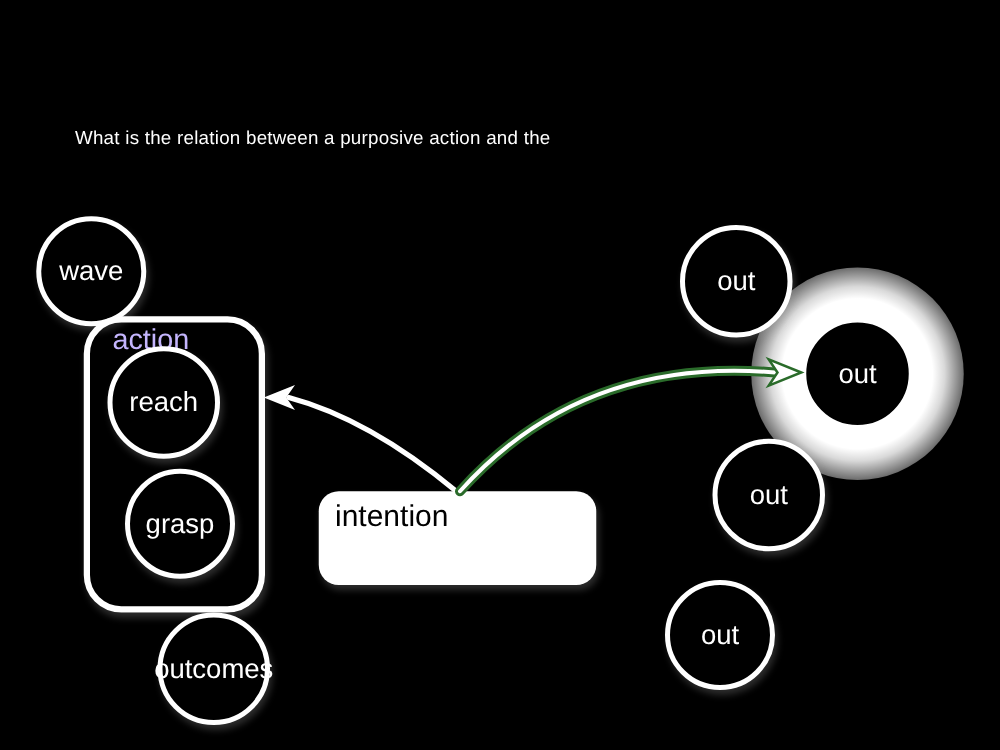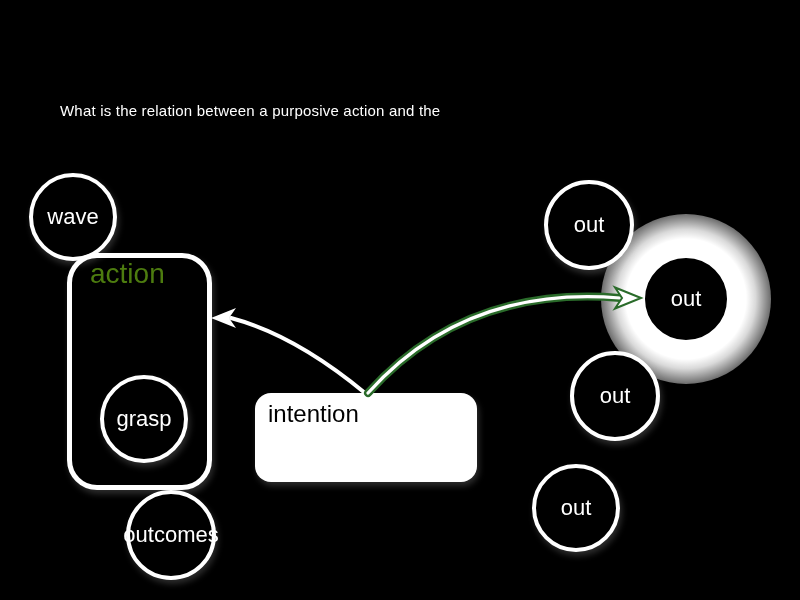--- a/index.html
+++ b/index.html
@@ -73,30 +73,30 @@
     border: 5px solid #ffffff;
     border-radius: 30px;
     background: transparent;
     box-shadow: 2px 4px 6px rgba(150,150,150,0.30);
     z-index: 2;
   }
   .action-label {
     position: absolute;
     left: 18px;
     top: 0px;
-    color: #4d7c0f;
-    font-size: 28px;
+    color: #c4b5fd;
+    font-size: 23px;
   }
   .intention-box {
     position: absolute;
     box-sizing: border-box;
     left: 255px;
     top: 393px;
     width: 222px;
-    height: 89px;
+    height: 75px;
     border-radius: 16px;
     background: #ffffff;
     box-shadow: 2px 4px 6px rgba(150,150,150,0.30);
     z-index: 2;
   }
   .intention-label {
     position: absolute;
     left: 13px;
     top: 7px;
     color: #000000;
@@ -122,20 +122,23 @@
   <div class="glow"></div>
 
   <div class="circle circle-wave">
     <span>wave</span>
   </div>
 
   <div class="action-box">
     <span class="action-label">action</span>
   </div>
 
+  <div class="circle circle-reach">
+    <span>reach</span>
+  </div>
 
   <div class="circle circle-grasp">
     <span>grasp</span>
   </div>
 
   <div class="circle circle-scratch">
     <span>outcomes</span>
   </div>
 
   <div class="intention-box">

